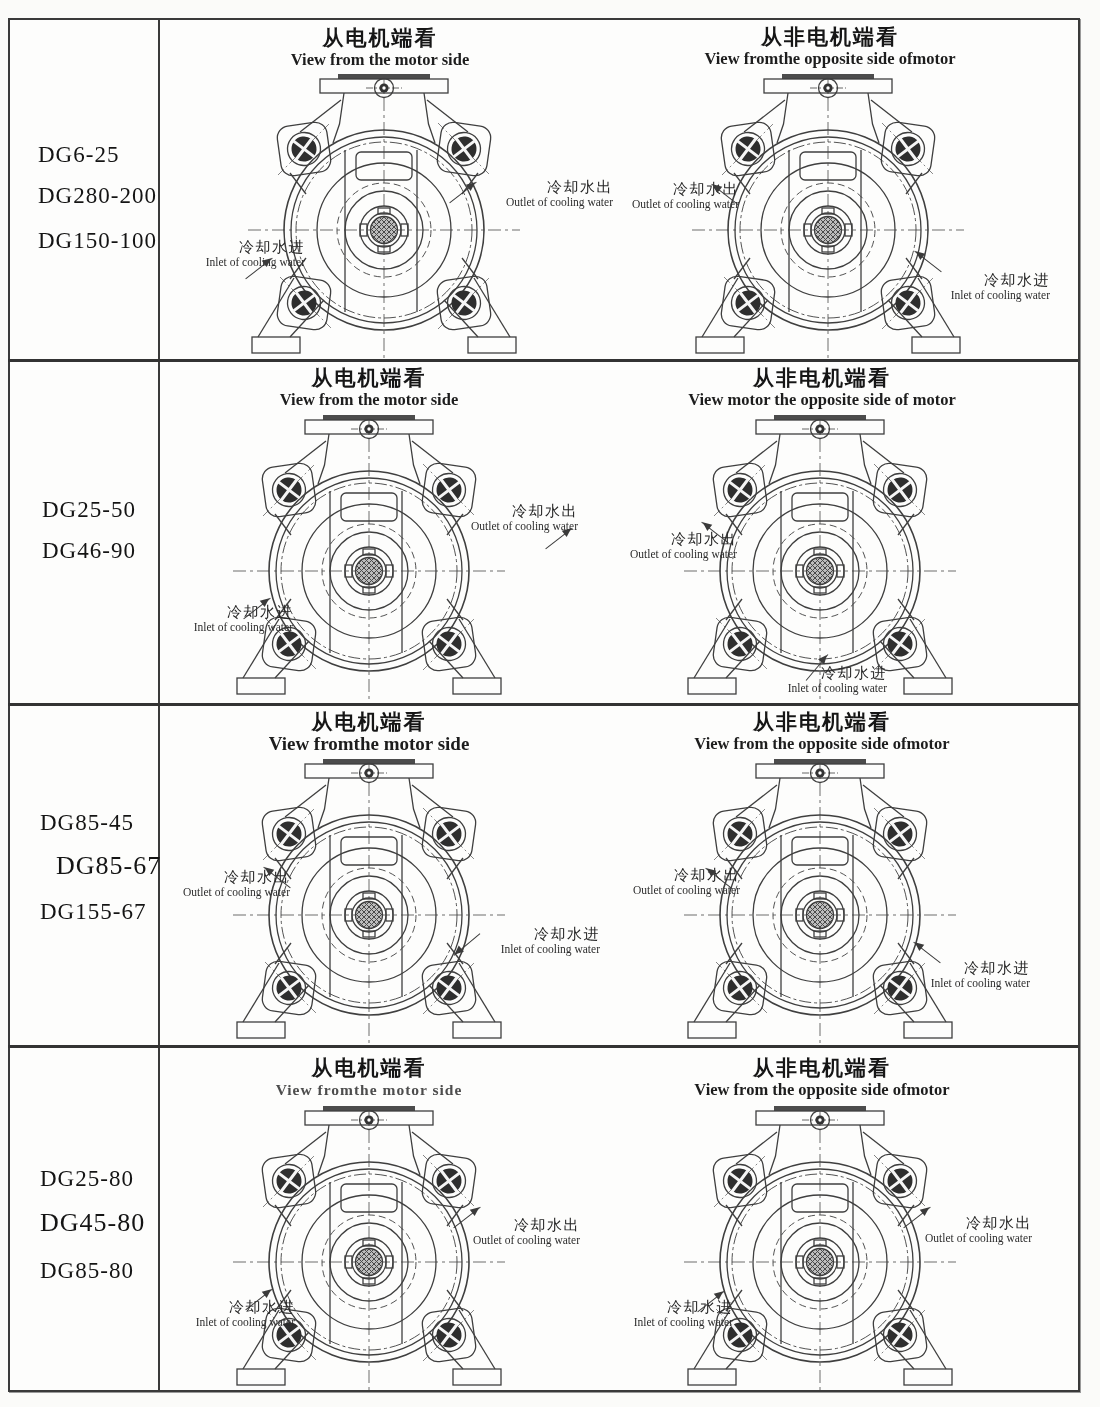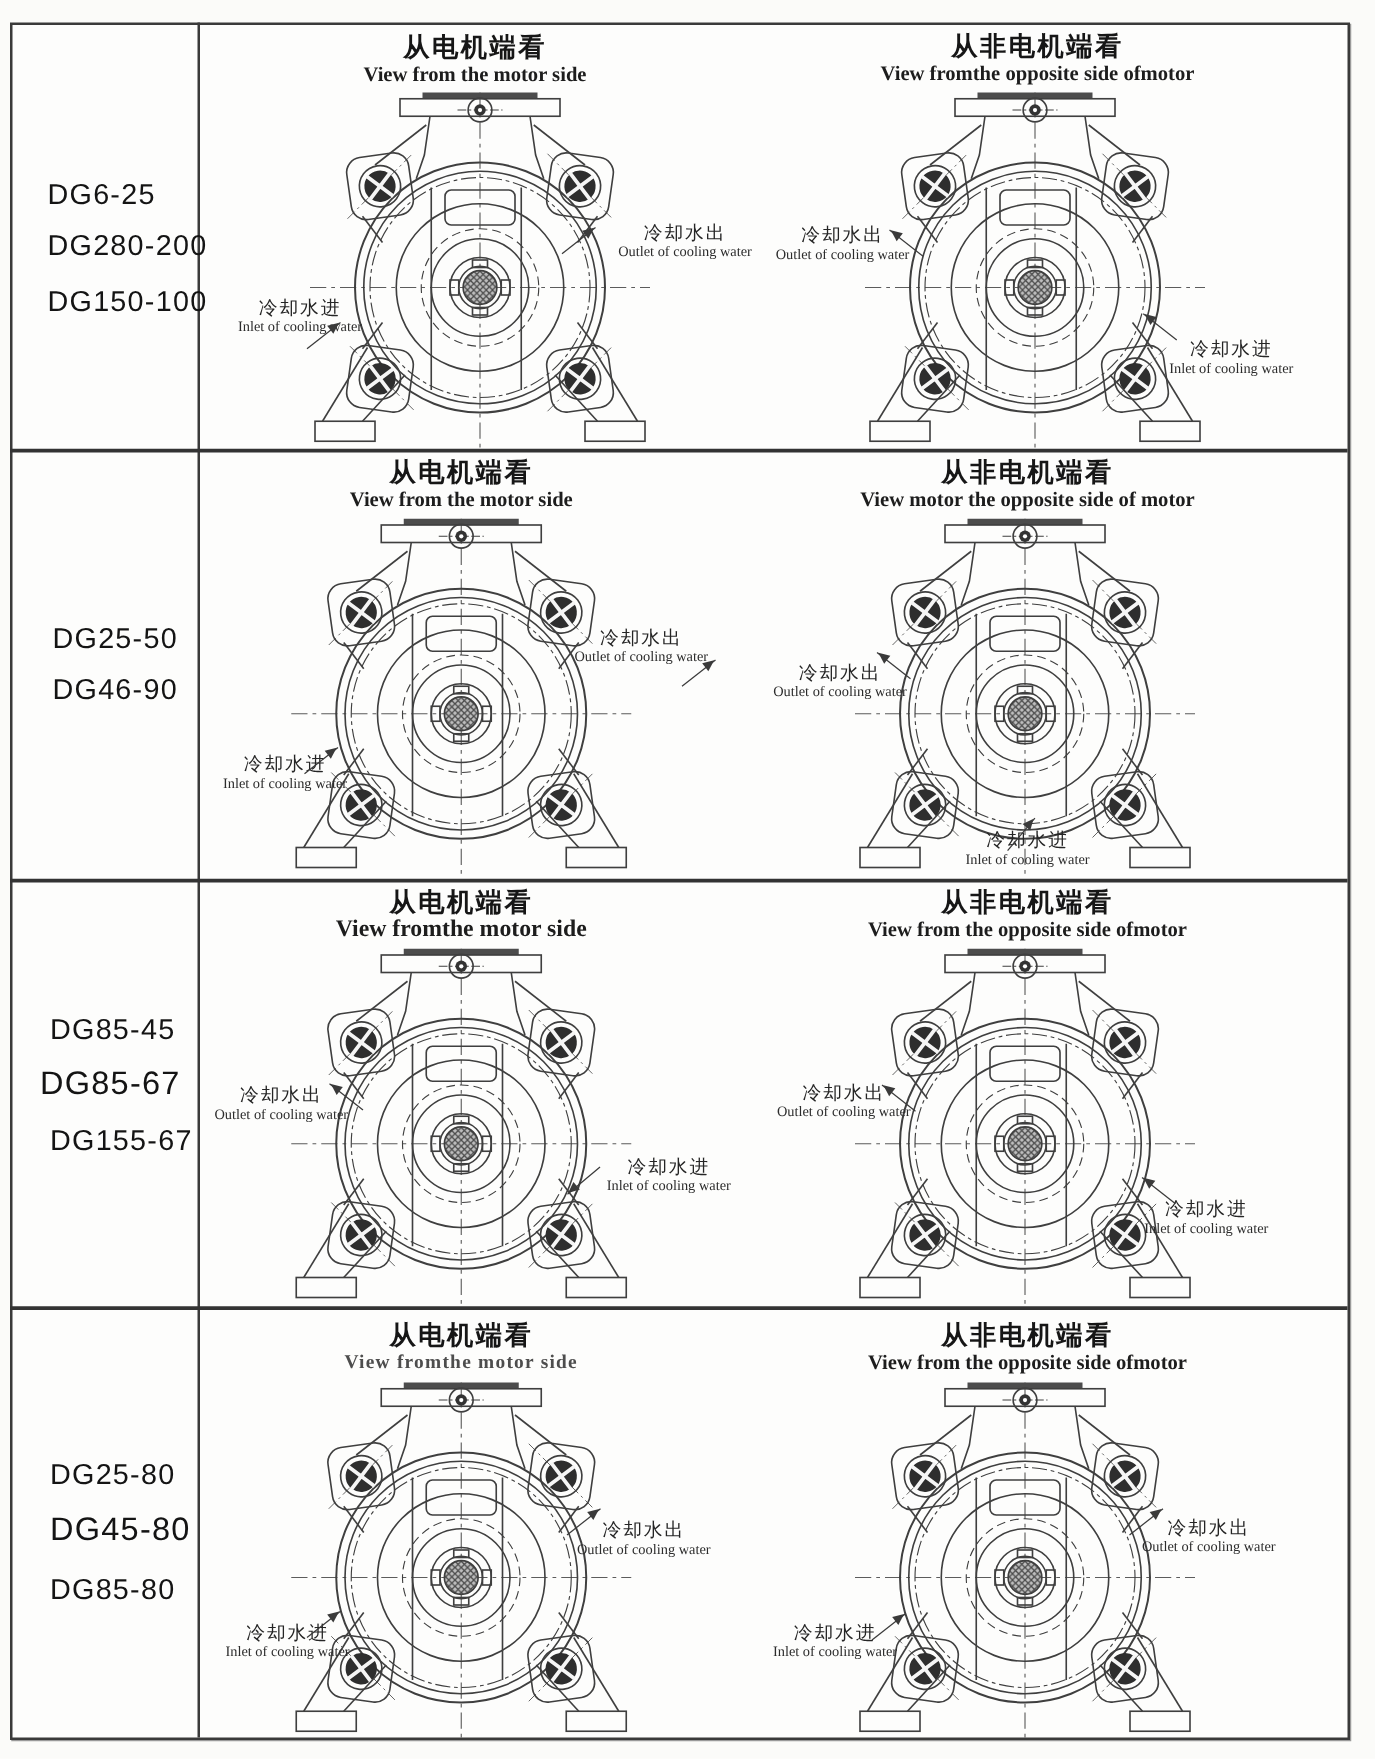--- a/index.html
+++ b/index.html
@@ -8,30 +8,30 @@
     background:#fbfbf9;
     font-family:"Liberation Serif","DejaVu Serif",serif;
     color:#1c1c1c;overflow:hidden;
   }
   
   .frame{position:absolute;left:8px;top:18px;width:1068px;height:1370px;
          border:2px solid #3a3a3a;box-shadow:1px 1px 0 #9a9a9a;background:#fdfdfc;}
   .vdiv{position:absolute;left:158px;top:18px;width:2px;height:1372px;background:#3a3a3a;}
   .hdiv{position:absolute;left:8px;width:1070px;height:3px;background:#333;}
   
-  .model{position:absolute;font-family:Liberation Sans, sans-serif;
+  .model{position:absolute;font-family:Liberation Serif, serif;
          font-size:23px;letter-spacing:1px;color:#141414;white-space:nowrap;}
   
   .view-title{position:absolute;text-align:center;}
   .vt-zh{font-size:21px;letter-spacing:2px;color:#161616;line-height:24px;font-weight:bold;}
   .vt-en{font-size:16.5px;font-weight:bold;color:#1d1d1d;line-height:20px;white-space:nowrap;}
   .vt-en-lg{font-size:19px;}
   .vt-en-dim{color:#4d4d4d;font-size:15.5px;letter-spacing:1px;}
   
-  .port-label{position:absolute;text-align:center;line-height:1.15;}
+  .port-label{position:absolute;text-align:right;line-height:1.15;}
   .pl-zh{font-size:15px;letter-spacing:1.5px;color:#252525;white-space:nowrap;}
   .pl-en{font-size:11.5px;font-weight:normal;color:#2c2c2c;white-space:nowrap;}
   
   .arrow{position:absolute;width:34px;height:0;border-top:1.6px solid #3a3a3a;transform-origin:50% 50%;}
   .arrow::after{content:"";position:absolute;top:-5.2px;border:4.2px solid transparent;}
   .arrow.hr::after{right:-3px;border-left:9.5px solid #3a3a3a;}
   .arrow.hl::after{left:-3px;border-right:9.5px solid #3a3a3a;}
   
   svg.pump{position:absolute;overflow:visible;}
 </style>
@@ -215,21 +215,21 @@
 </div>
 <div class="arrow hl" style="left:698px;top:532px;transform:rotate(38deg)"></div>
 
 <div class="port-label" style="left:757px;top:665px;width:130px">
   <div class="pl-zh">冷却水进</div>
   <div class="pl-en">Inlet of cooling water</div>
 </div>
 <div class="arrow hr" style="left:800px;top:667px;transform:rotate(-50deg)"></div>
 
 <div class="model" style="left:40px;top:810px">DG85-45</div>
-<div class="model" style="left:32px;top:851px;font-size:26px">DG85-67</div>
+<div class="model" style="left:56px;top:851px;font-size:26px">DG85-67</div>
 <div class="model" style="left:40px;top:899px">DG155-67</div>
 
 <div class="view-title" style="left:219px;top:710px;width:300px">
   <div class="vt-zh">从电机端看</div>
   <div class="vt-en vt-en-lg">View fromthe motor side</div>
 </div>
 <div class="view-title" style="left:672px;top:710px;width:300px">
   <div class="vt-zh">从非电机端看</div>
   <div class="vt-en">View from the opposite side ofmotor</div>
 </div>

